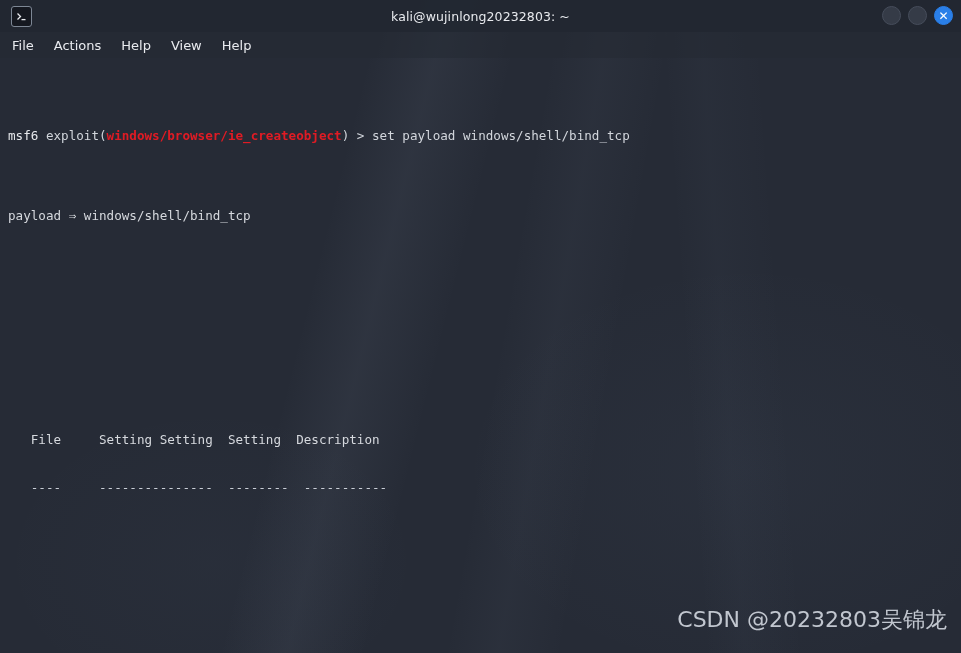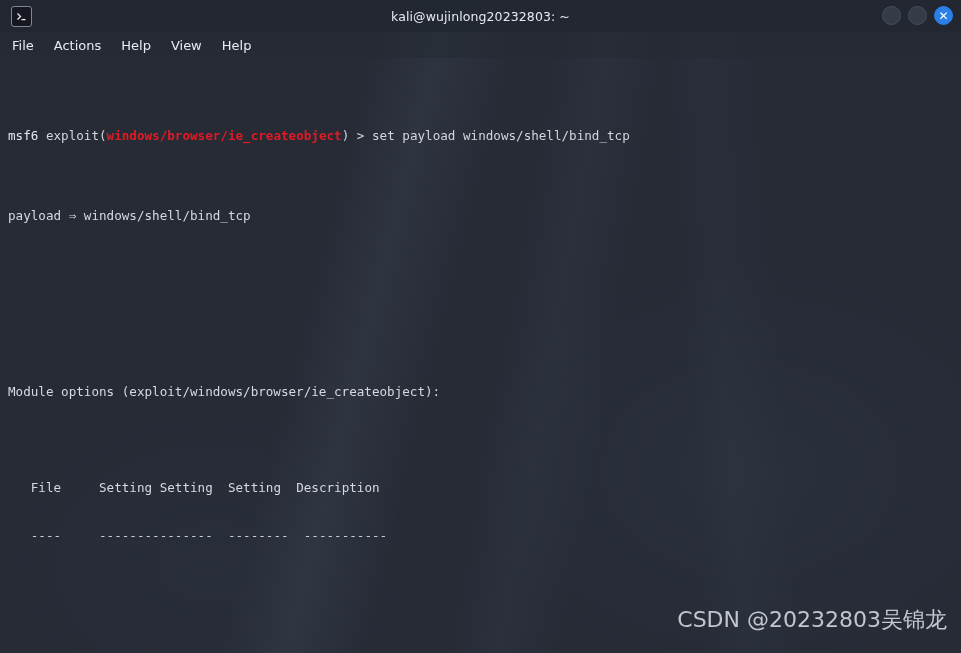--- a/index.html
+++ b/index.html
@@ -185,21 +185,20 @@
     <div class="line"><span class="c-white u">msf6</span><span class="c-dim"> exploit(</span><span class="c-red">windows/browser/ie_createobject</span><span class="c-dim">) &gt; </span><span class="c-dim">set payload windows/shell/bind_tcp</span></div>
 
     
     <div class="line">payload ⇒ windows/shell/bind_tcp</div>
 
     
 
     <div class="blank"></div>
 
     
-    <div class="line">Module options (exploit/windows/browser/ie_createobject):</div>
     <div class="blank"></div>
     <div class="line"><span>   </span><span>File</span><span>     </span><span>Setting Setting</span><span>  </span><span>Setting</span><span>  </span><span>Description</span></div>
     <div class="line uline"><span>   </span><span>----</span><span>     </span><span>---------------</span><span>  </span><span>--------</span><span>  </span><span>-----------</span></div>
     <div class="blank"></div>
 
     
     
 
     
 

